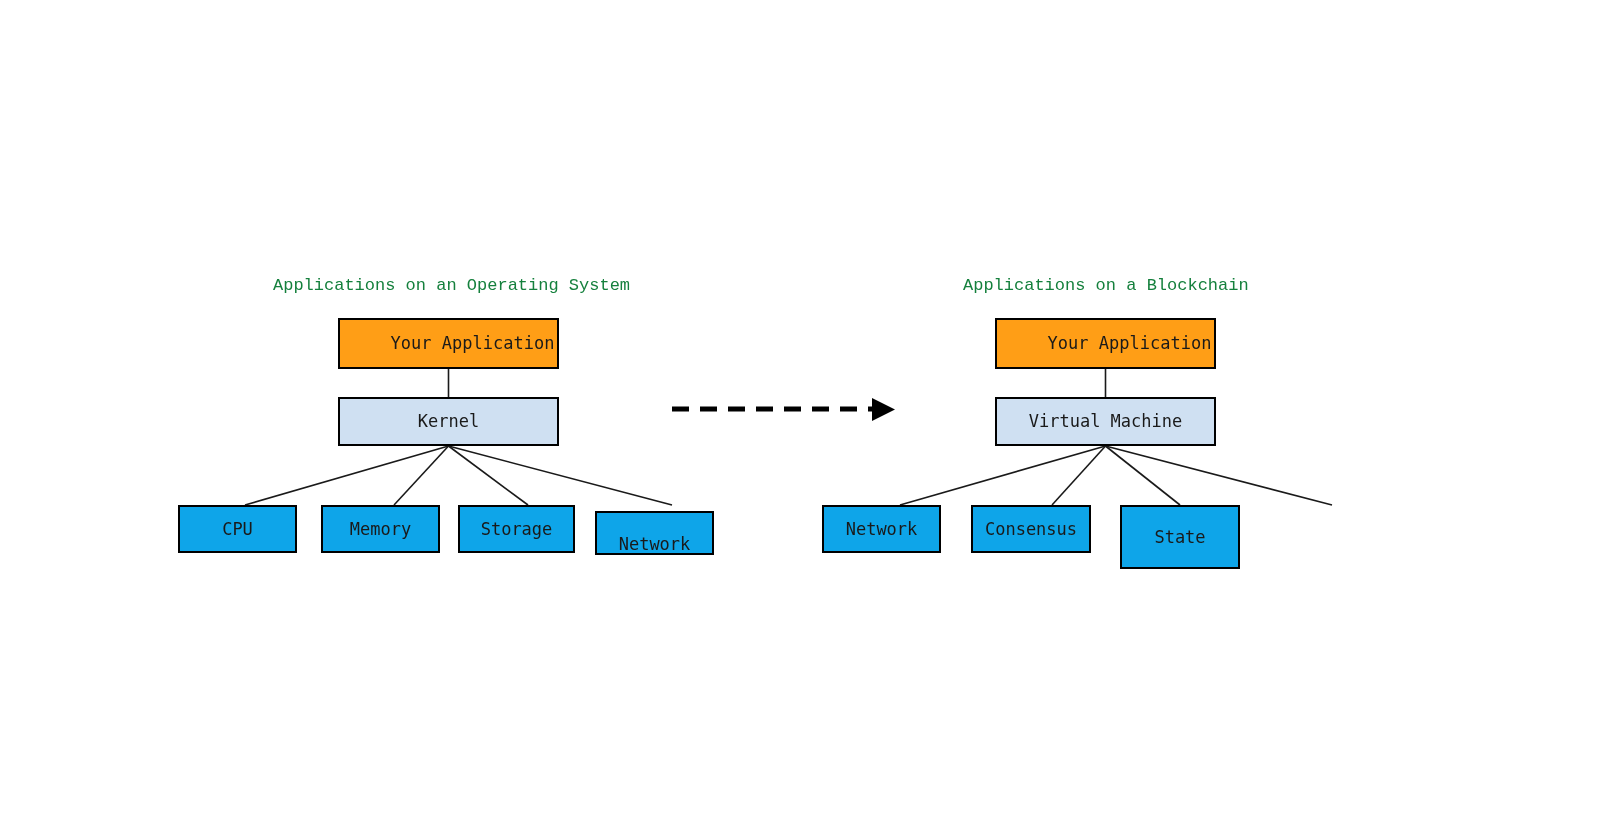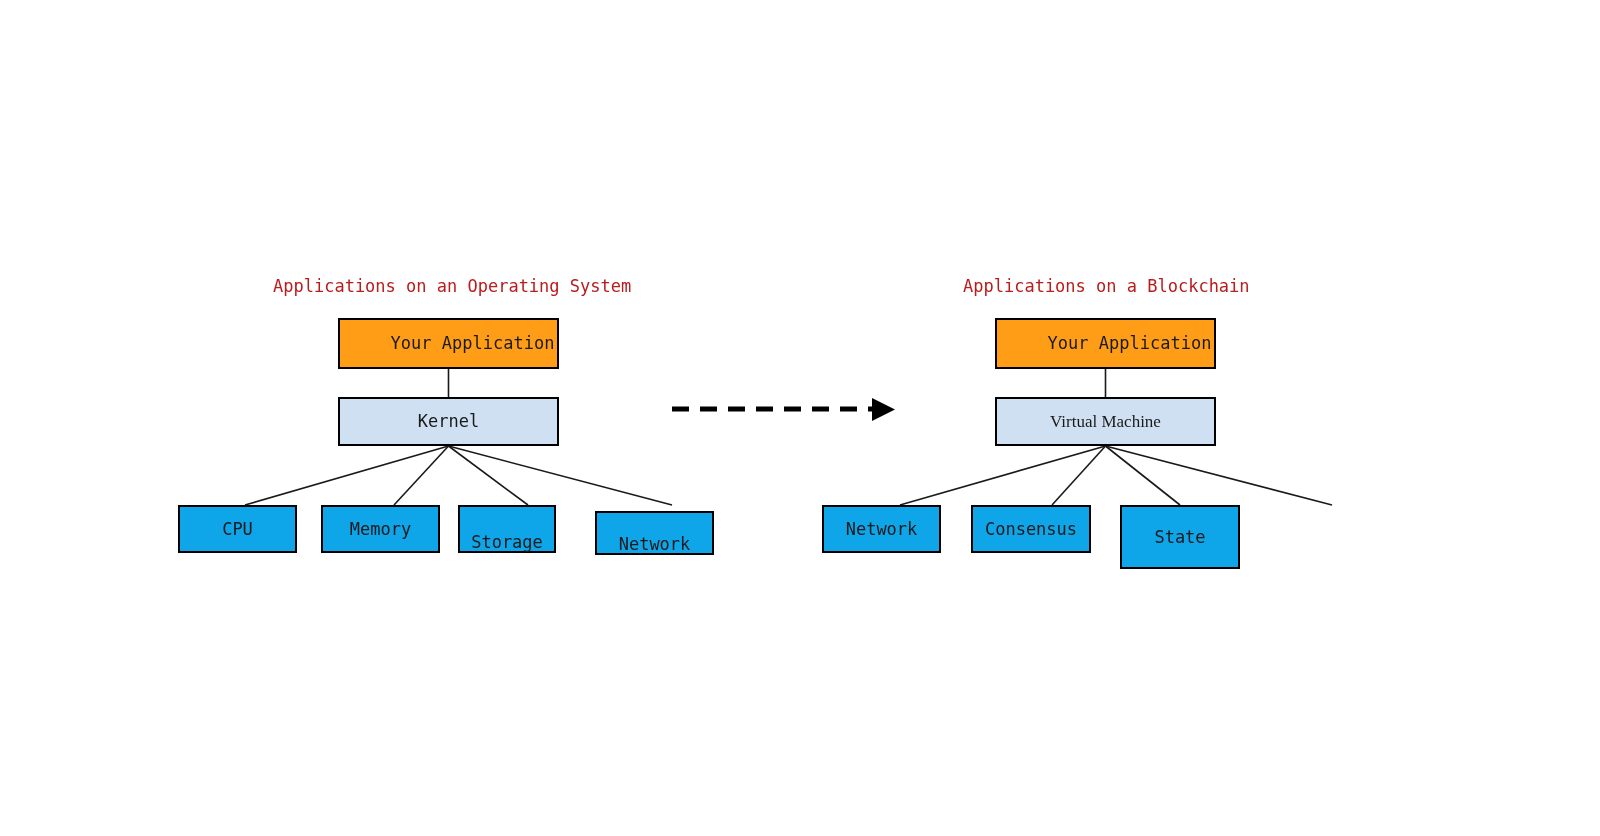--- a/index.html
+++ b/index.html
@@ -25,24 +25,25 @@
     position: absolute;
     left: 0;
     top: 0;
     width: 1600px;
     height: 836px;
     pointer-events: none;
   }
   .panel-title {
     position: absolute;
     font-size: 17px;
-    color: #b91c1c;
+    color: #15803d;
     white-space: nowrap;
     letter-spacing: 0px;
     text-align: center;
+    font-family: Liberation Mono, monospace;
   }
   #title-os  { left: 273px; top: 276px; width: 354px; }
   #title-bc  { left: 963px; top: 276px; width: 284px; }
 
   .node {
     position: absolute;
     box-sizing: border-box;
     border: 2px solid #000000;
     display: flex;
     align-items: center;
@@ -54,26 +55,26 @@
   }
   .node.app    { background: #ff9e16; padding-left: 48px; }
   .node.kernel { background: #cfe0f2; }
   .node.leaf   { background: #0ea5e9; }
 
   
   #os-app    { left: 338px; top: 318px;  width: 221px; height: 51px; }
   #os-kernel { left: 338px; top: 397px;  width: 221px; height: 49px; }
   #os-leaf-0 { left: 178px; top: 505px;  width: 119px; height: 48px; }
   #os-leaf-1 { left: 321px; top: 505px;  width: 119px; height: 48px; }
-  #os-leaf-2 { left: 458px; top: 505px;  width: 98px; height: 48px; align-items: flex-end; }
+  #os-leaf-2 { left: 458px; top: 505px;  width: 117px; height: 48px; }
   #os-leaf-3 { left: 595px; top: 511px;  width: 119px; height: 44px; align-items: flex-end; }
 
   
   #bc-app    { left: 995px;  top: 318px; width: 221px; height: 51px; }
-  #bc-kernel { left: 995px;  top: 397px; width: 221px; height: 49px; font-family: Liberation Serif, serif; }
+  #bc-kernel { left: 995px;  top: 397px; width: 221px; height: 49px; }
   #bc-leaf-0 { left: 822px;  top: 505px; width: 119px; height: 48px; }
   #bc-leaf-1 { left: 971px;  top: 505px; width: 120px; height: 48px; }
   #bc-leaf-2 { left: 1120px; top: 505px; width: 120px; height: 64px; }
   #bc-leaf-3 { left: 1270px; top: 505px; width: 120px; height: 48px; }
 </style>
 </head>
 <body>
 
 <div id="canvas">
 

